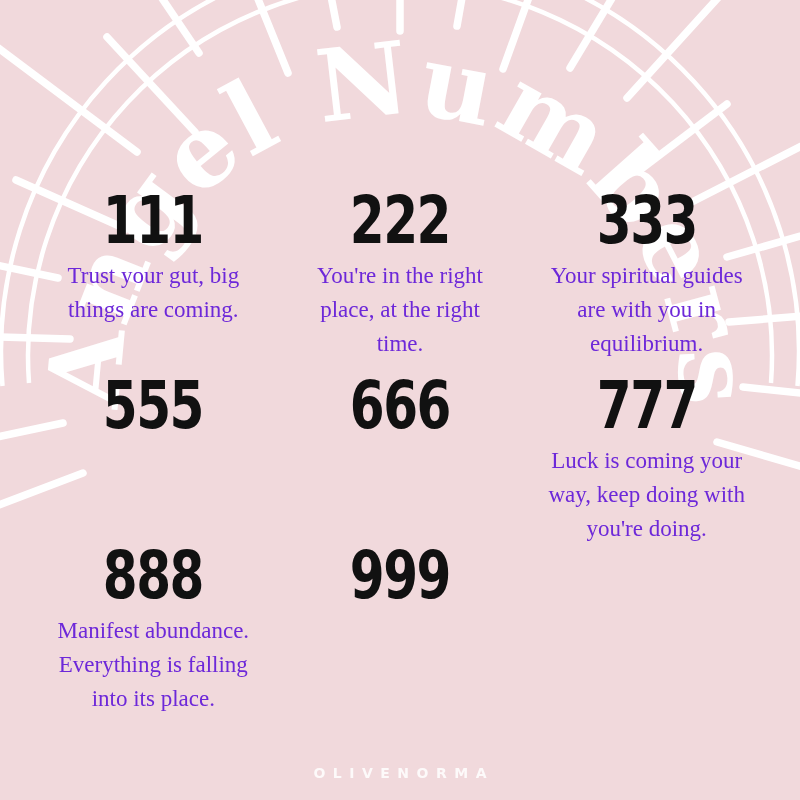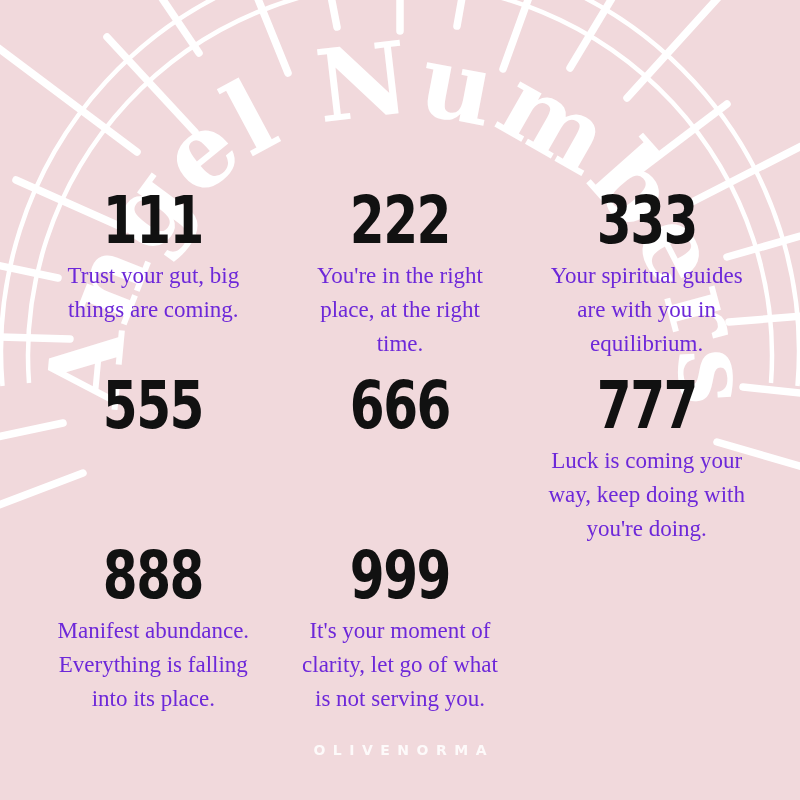--- a/index.html
+++ b/index.html
@@ -63,21 +63,21 @@
     margin: 12px auto 0;
     max-width: 236px;
     font-size: 23px;
     line-height: 34px;
     color: #6d28d9;
     white-space: pre-line;
   }
   .footer {
     position: absolute;
     left: 0; right: 0;
-    bottom: 42px;
+    bottom: 19px;
     text-align: center;
     font-family: "DejaVu Sans", sans-serif;
     font-weight: bold;
     font-size: 14px;
     letter-spacing: 7.5px;
     text-indent: 7.5px;
     color: rgba(255,255,255,0.85);
     z-index: 2;
   }
 </style>
@@ -165,22 +165,19 @@
 
     <div class="card">
       <div class="card-number">888</div>
       <div class="card-text">Manifest abundance.
 Everything is falling
 into its place.</div>
     </div>
 
     <div class="card">
       <div class="card-number">999</div>
-      <div class="card-text">It's your moment of
-clarity, let go of what
-is not serving you.</div>
     </div>
 
   </div>
 
   <div class="footer">OLIVENORMA</div>
 
 </div>
 
 </body></html>

